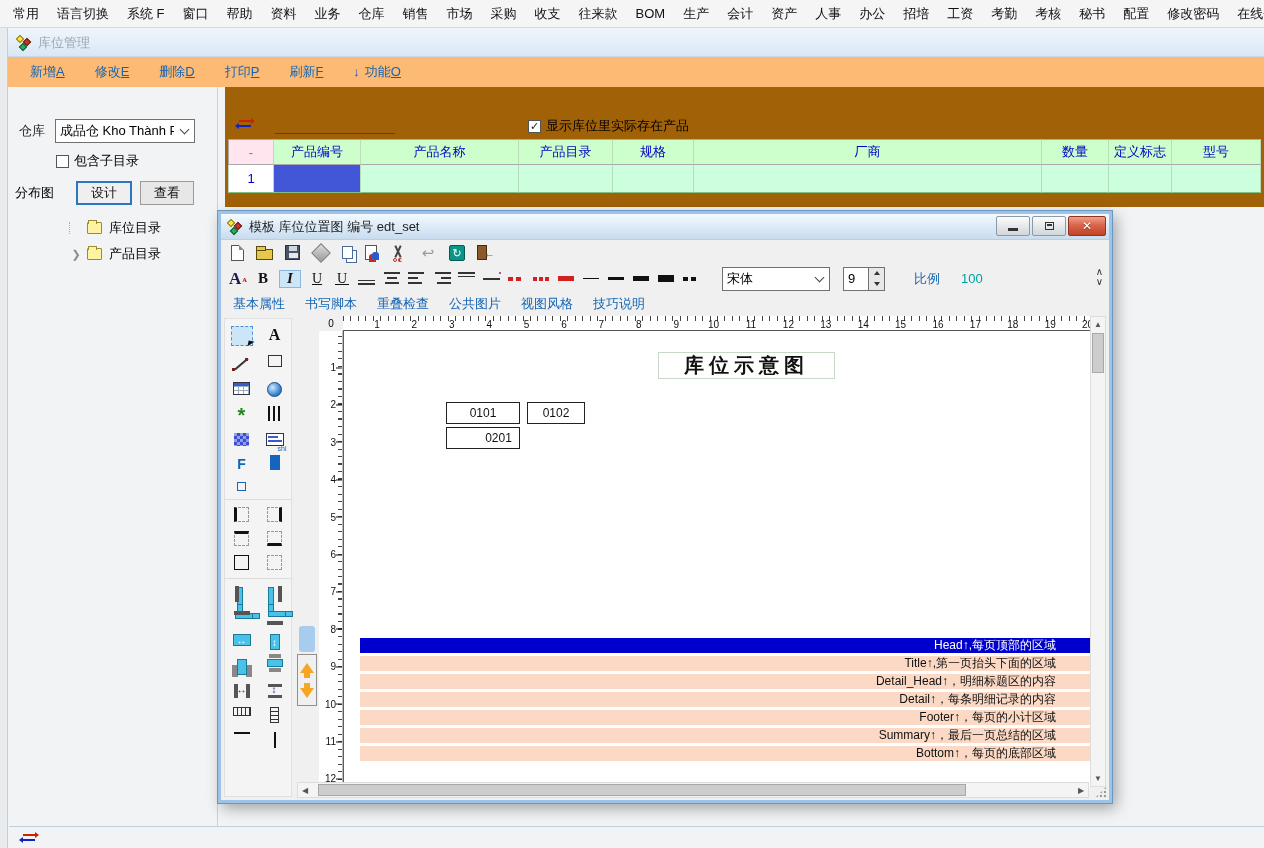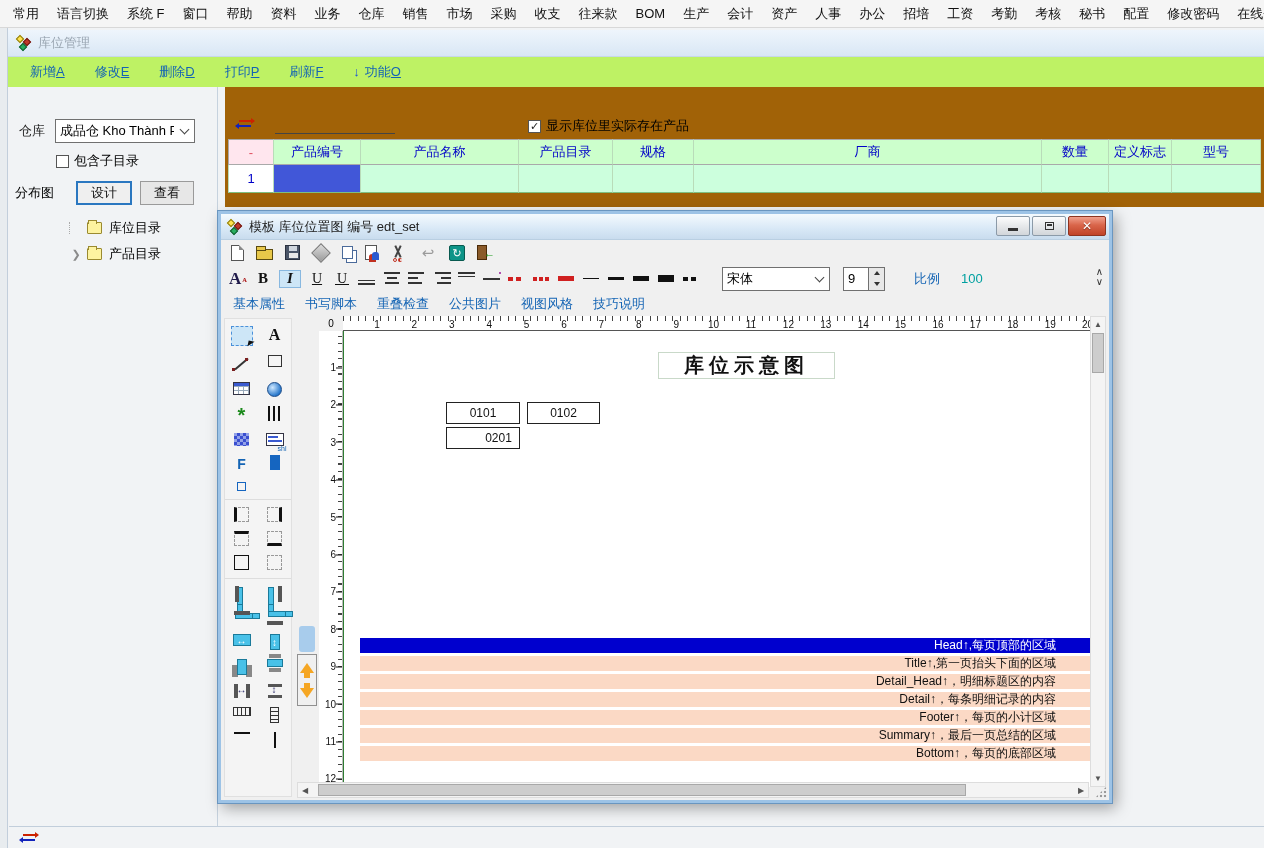--- a/index.html
+++ b/index.html
@@ -18,21 +18,21 @@
   background:linear-gradient(#eef5fc,#d9e7f5); border-bottom:1px solid #c8d8e8;
   display:flex; align-items:center; padding-left:8px; }
 #app-title { color:#9aa6b2; margin-left:6px; }
 
 .diamond-icon { position:relative; width:16px; height:16px; display:inline-block; }
 .diamond-icon i { position:absolute; width:6px; height:6px; transform:rotate(45deg); }
 .diamond-icon .d1 { left:1px; top:1px; background:#ffe34d; border:1px solid #8a7a10; }
 .diamond-icon .d2 { left:8px; top:4px; background:#c0392b; border:1px solid #6e1a12; }
 .diamond-icon .d3 { left:4px; top:9px; background:#27ae60; border:1px solid #145c32; }
 
-#app-toolbar { position:absolute; left:8px; top:29px; right:0; height:30px; background:#bef264;
+#app-toolbar { position:absolute; left:8px; top:29px; right:0; height:30px; background:#fdba74;
   display:flex; align-items:center; }
 .tb-link { color:#1464b4; margin-left:30px; cursor:pointer; white-space:nowrap; }
 .tb-link:first-child { margin-left:22px; }
 .tb-link u { text-decoration:underline; }
 .tb-link .dn-arrow { color:#1a50d8; font-weight:bold; margin-right:5px; }
 
 
 #sidebar { position:absolute; left:9px; top:59px; width:209px; bottom:0; background:#f1f3f5; border-right:1px solid #c6d2de; }
 .field-row { position:absolute; display:flex; align-items:center; }
 #warehouse-row { left:10px; top:32px; }
@@ -550,21 +550,21 @@
           <span class="vnum" style="top: 335.2px;">9</span>
           <span class="vnum" style="top: 372.6px;">10</span>
           <span class="vnum" style="top: 410px;">11</span>
           <span class="vnum" style="top: 447.4px;">12</span>
         </div>
 
       <div id="canvas">
         <div id="canvas-title-box">库位示意图</div>
         <div id="cells">
             <div class="cellbox" style="left: 102px; top: 71px; width: 74px;">0101</div>
-            <div class="cellbox" style="left: 183px; top: 71px; width: 73px;">0102</div>
+            <div class="cellbox" style="left: 183px; top: 71px; width: 58px;">0102</div>
             <div class="cellbox" style="left: 102px; top: 96px; width: 74px; padding-left: 31px;">0201</div>
           </div>
         <div id="bands">
             <div class="band head">Head↑,每页顶部的区域</div>
             <div class="band">Title↑,第一页抬头下面的区域</div>
             <div class="band">Detail_Head↑，明细标题区的内容</div>
             <div class="band">Detail↑，每条明细记录的内容</div>
             <div class="band">Footer↑，每页的小计区域</div>
             <div class="band">Summary↑，最后一页总结的区域</div>
             <div class="band">Bottom↑，每页的底部区域</div>

